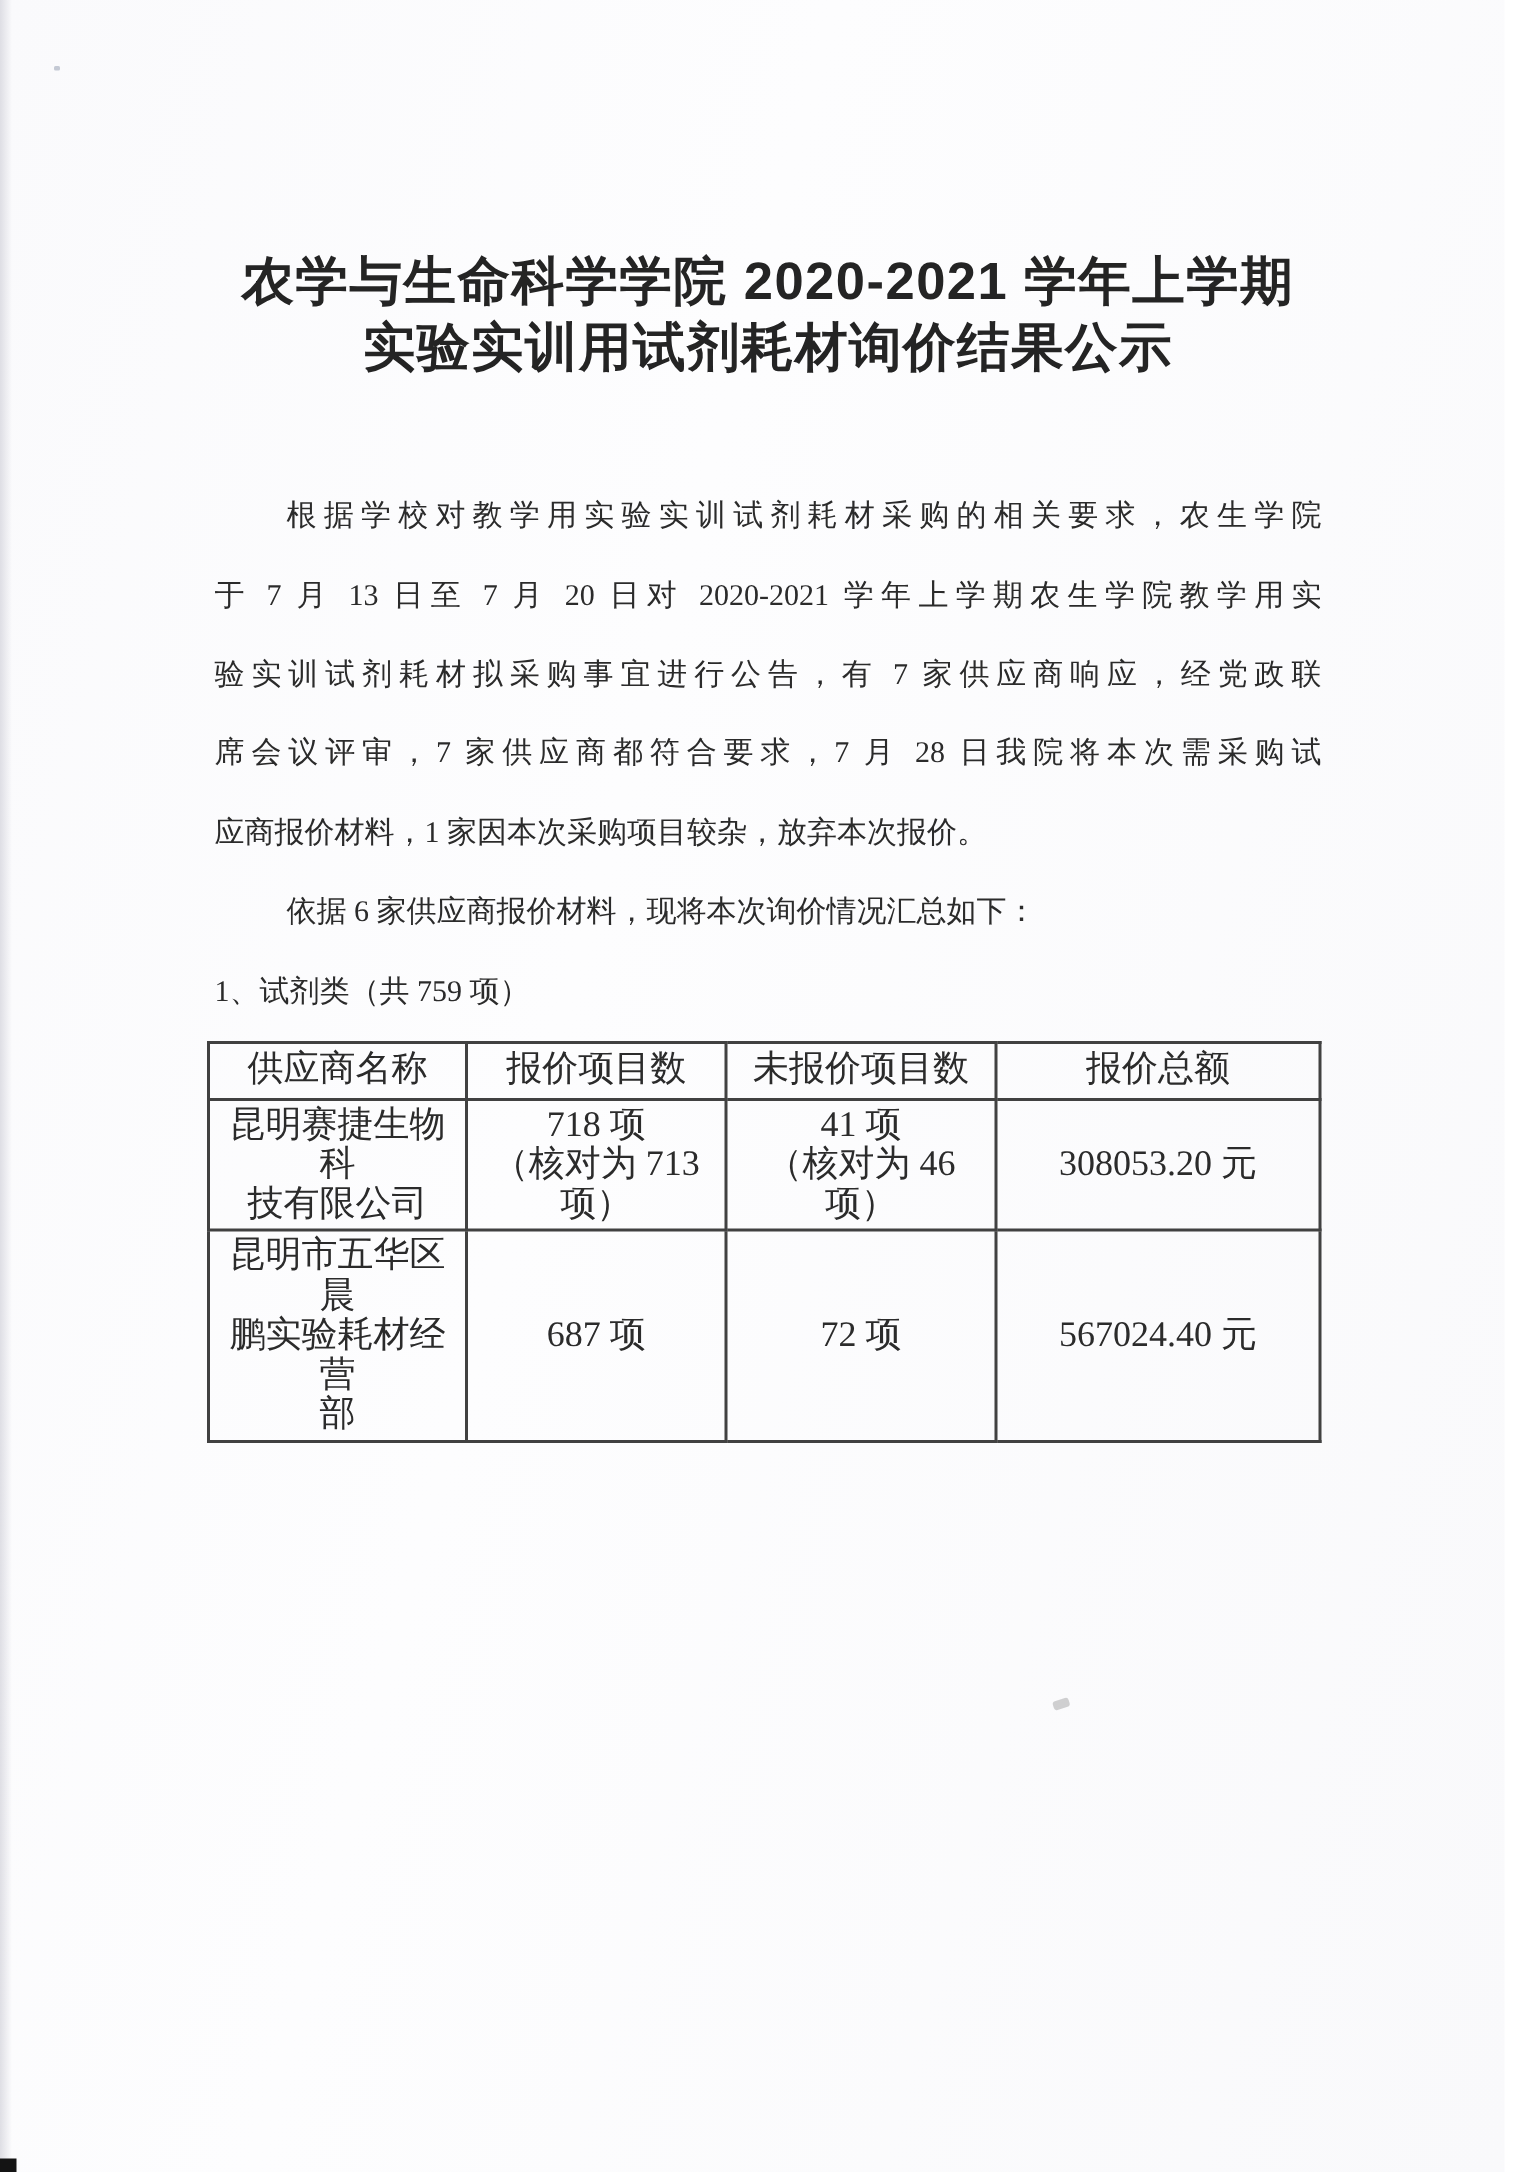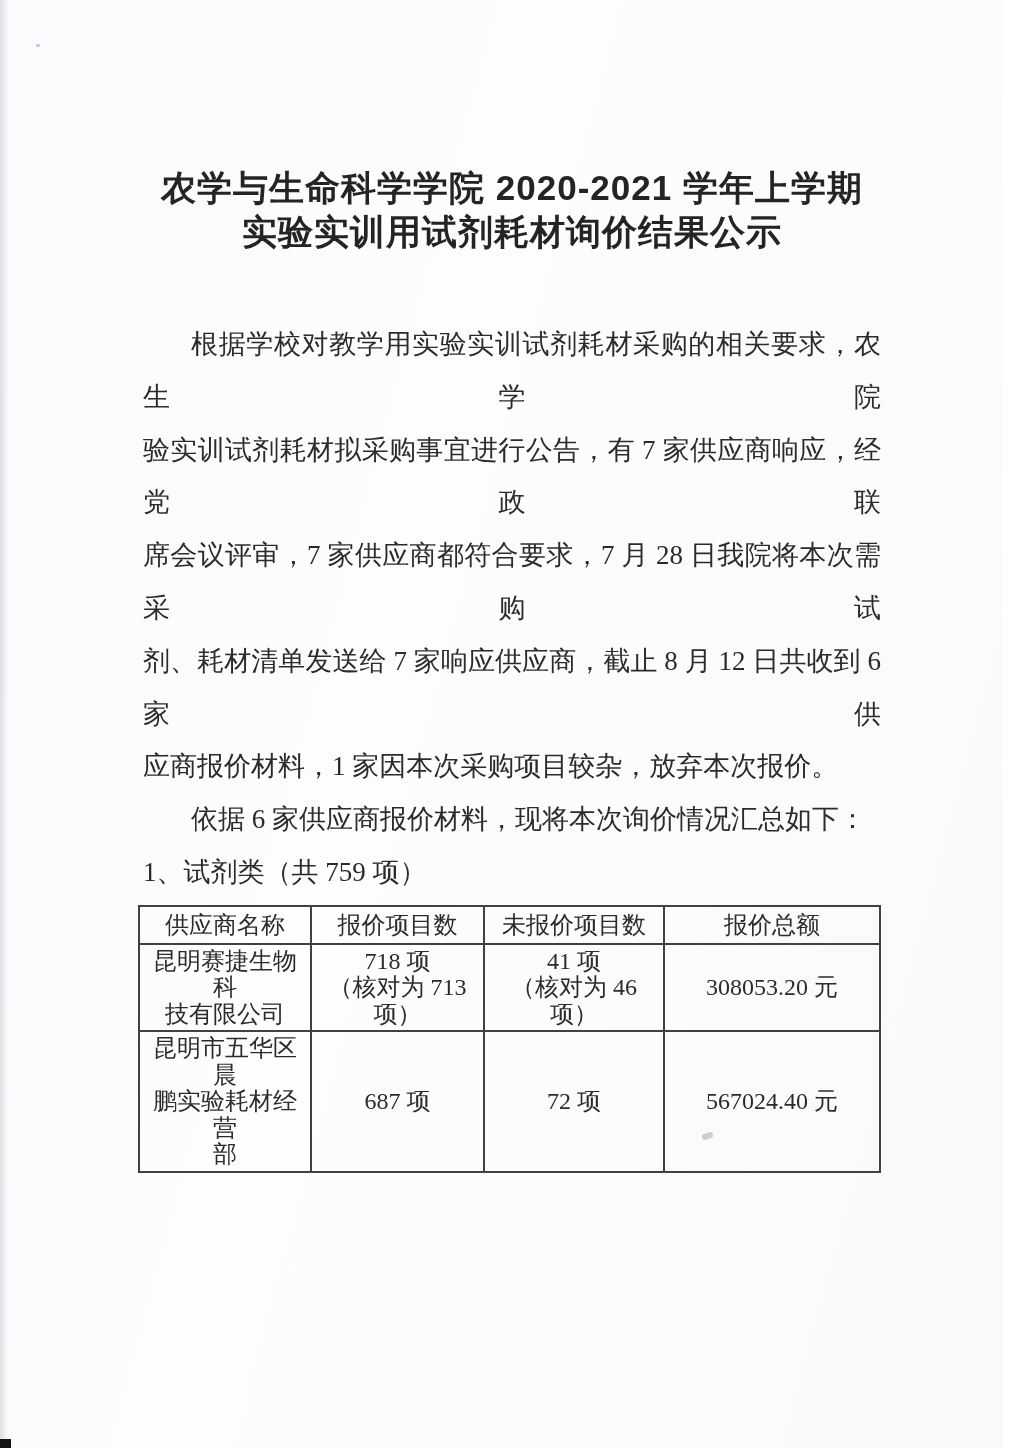--- a/index.html
+++ b/index.html
@@ -35,21 +35,21 @@
     text-align: center;
     font-family: "Liberation Sans", sans-serif;
     font-weight: 700;
     font-size: 35px;
     line-height: 44px;
     color: #242424;
     letter-spacing: 1px;
   }
   .title-1 { margin-top: 166px; }
   .title-2 { }
-  .bodytext { margin-top: 64px; font-size: 27px; line-height: 52.8px; color: #2b2b2b; }
+  .bodytext { margin-top: 64px; font-size: 20px; line-height: 52.8px; color: #2b2b2b; }
   .bodyline { text-align: left; }
   .bodyline.justify { text-align: justify; text-align-last: justify; }
   .bodyline.indent { text-indent: 48px; }
   table.pricing {
     border-collapse: collapse;
     table-layout: fixed;
     width: 741px;
     margin-left: -5px;
     margin-top: 6px;
     font-size: 24px;
@@ -75,23 +75,23 @@
   <div class="speck-a"></div>
   <div class="speck-b"></div>
   <div class="corner-mark"></div>
 
   <div class="doc">
     <div class="title title-1">农学与生命科学学院 2020-2021 学年上学期</div>
     <div class="title title-2">实验实训用试剂耗材询价结果公示</div>
 
     <div class="bodytext">
       <div class="bodyline justify indent">根据学校对教学用实验实训试剂耗材采购的相关要求，农生学院</div>
+      <div class="bodyline justify">于 7 月 13 日至 7 月 20 日对 2020-2021 学年上学期农生学院教学用实</div>
       <div class="bodyline justify">验实训试剂耗材拟采购事宜进行公告，有 7 家供应商响应，经党政联</div>
       <div class="bodyline justify">席会议评审，7 家供应商都符合要求，7 月 28 日我院将本次需采购试</div>
-      <div class="bodyline justify">剂、耗材清单发送给 7 家响应供应商，截止 8 月 12 日共收到 6 家供</div>
       <div class="bodyline">应商报价材料，1 家因本次采购项目较杂，放弃本次报价。</div>
       <div class="bodyline indent">依据 6 家供应商报价材料，现将本次询价情况汇总如下：</div>
       <div class="bodyline">1、试剂类（共 759 项）</div>
     </div>
 
     <table class="pricing">
       <colgroup>
         <col style="width:172px">
           <col style="width:173px">
           <col style="width:180px">

